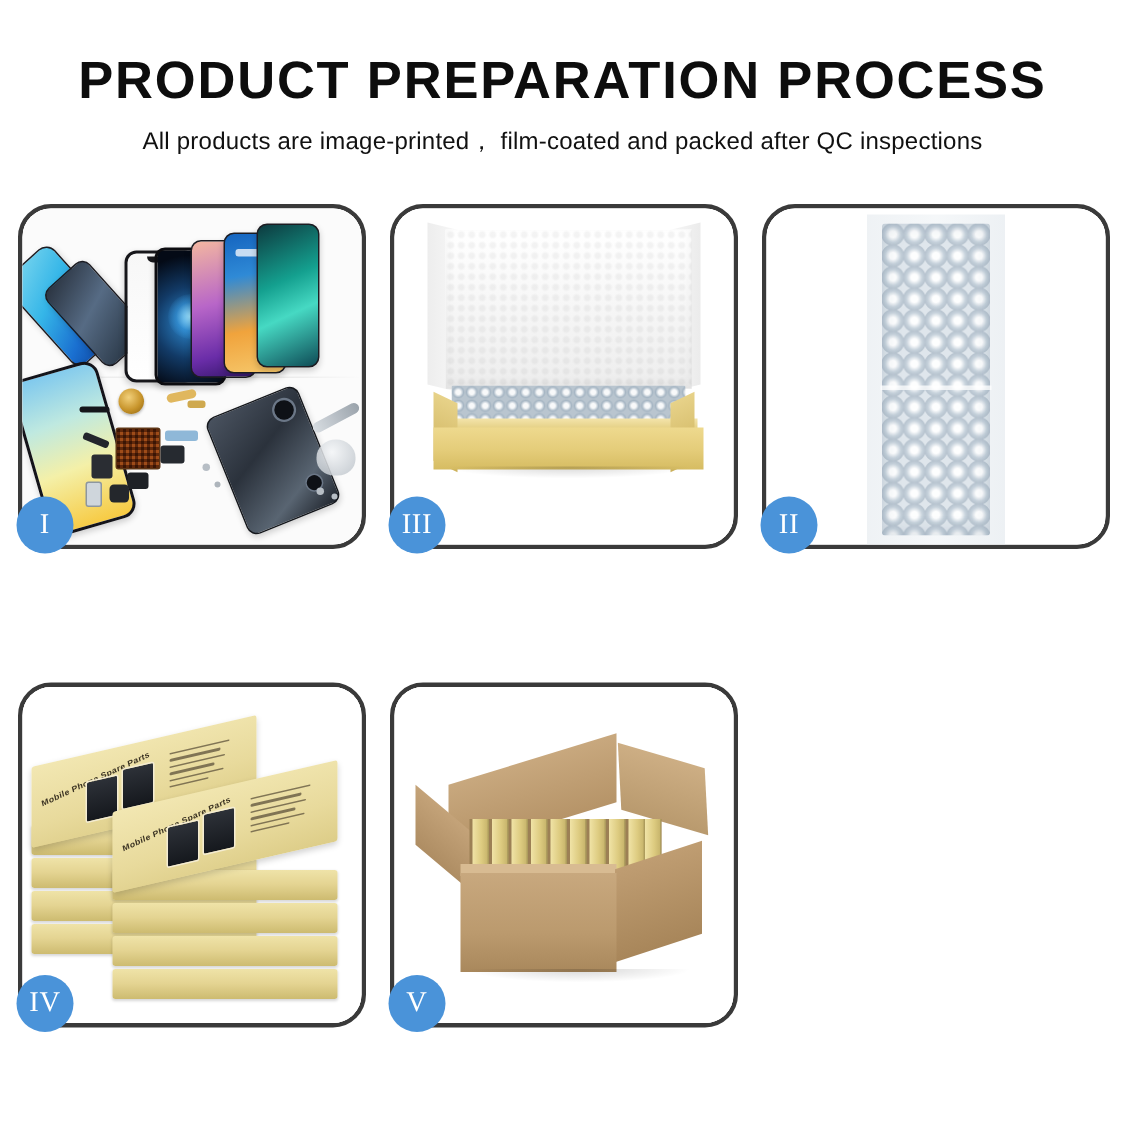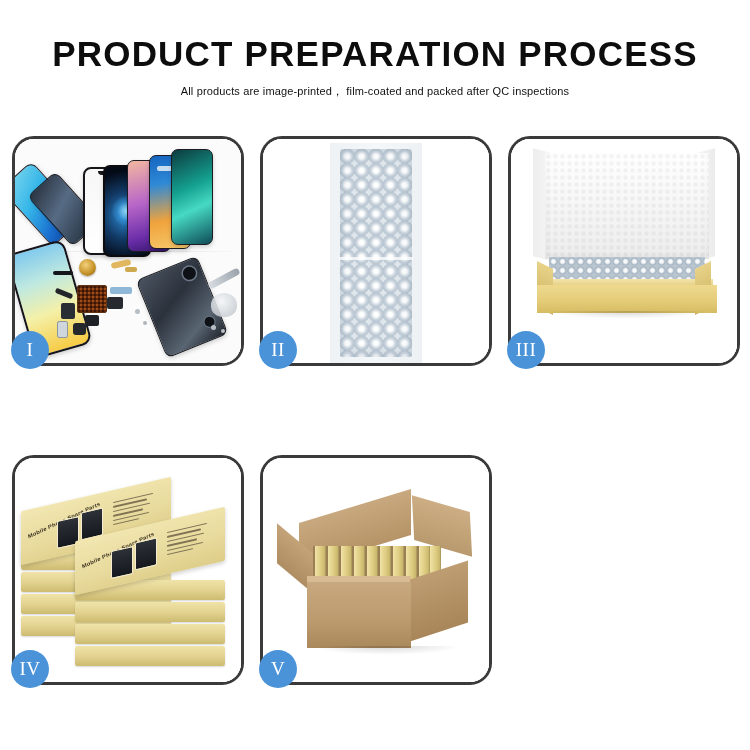--- a/index.html
+++ b/index.html
@@ -35,21 +35,21 @@
     font-size: 35px;
     font-weight: bold;
     letter-spacing: 1.2px;
     color: #0d0d0d;
     line-height: 1.05;
     white-space: nowrap;
   }
   .subtitle {
     margin-top: 11px;
     font-family: "Liberation Sans", sans-serif;
-    font-size: 11px;
+    font-size: 16px;
     font-weight: normal;
     letter-spacing: 0.15px;
     color: #111111;
     white-space: nowrap;
   }
 
   
   .grid {
     position: absolute;
     top: 136px;
@@ -470,44 +470,44 @@
           <span class="part p-tool2"></span>
           <span class="part p-screws-b"></span>
           <span class="part p-screws-c"></span>
         </div>
       </div>
       <div class="badge">I</div>
     </div>
 
     <div class="panel">
       <div class="panel-inner">
-        <div class="scene2">
-          <div class="bw-outer"></div>
-          <div class="bw-inner"></div>
-          <div class="bw-seam"></div>
-        </div>
-      </div>
-      <div class="badge">II</div>
-    </div>
-
-    <div class="panel">
-      <div class="panel-inner">
         <div class="scene3">
           <div class="b3-flapL"></div>
           <div class="b3-flapR"></div>
           <div class="b3-foam"></div>
           <div class="b3-bubbles"></div>
           <div class="b3-rim"></div>
           <div class="b3-lipL"></div>
           <div class="b3-lipR"></div>
           <div class="b3-front"></div>
           <div class="b3-shadow"></div>
         </div>
       </div>
       <div class="badge">III</div>
+    </div>
+
+    <div class="panel">
+      <div class="panel-inner">
+        <div class="scene2">
+          <div class="bw-outer"></div>
+          <div class="bw-inner"></div>
+          <div class="bw-seam"></div>
+        </div>
+      </div>
+      <div class="badge">II</div>
     </div>
 
     <div class="panel">
       <div class="panel-inner">
         <div class="scene4">
           <div class="stack">
 
             <div class="kbox" style="left:4px;  top:78px;"></div>
             <div class="kbox" style="left:4px;  top:100px;"></div>
             <div class="kbox" style="left:4px;  top:122px;"></div>

